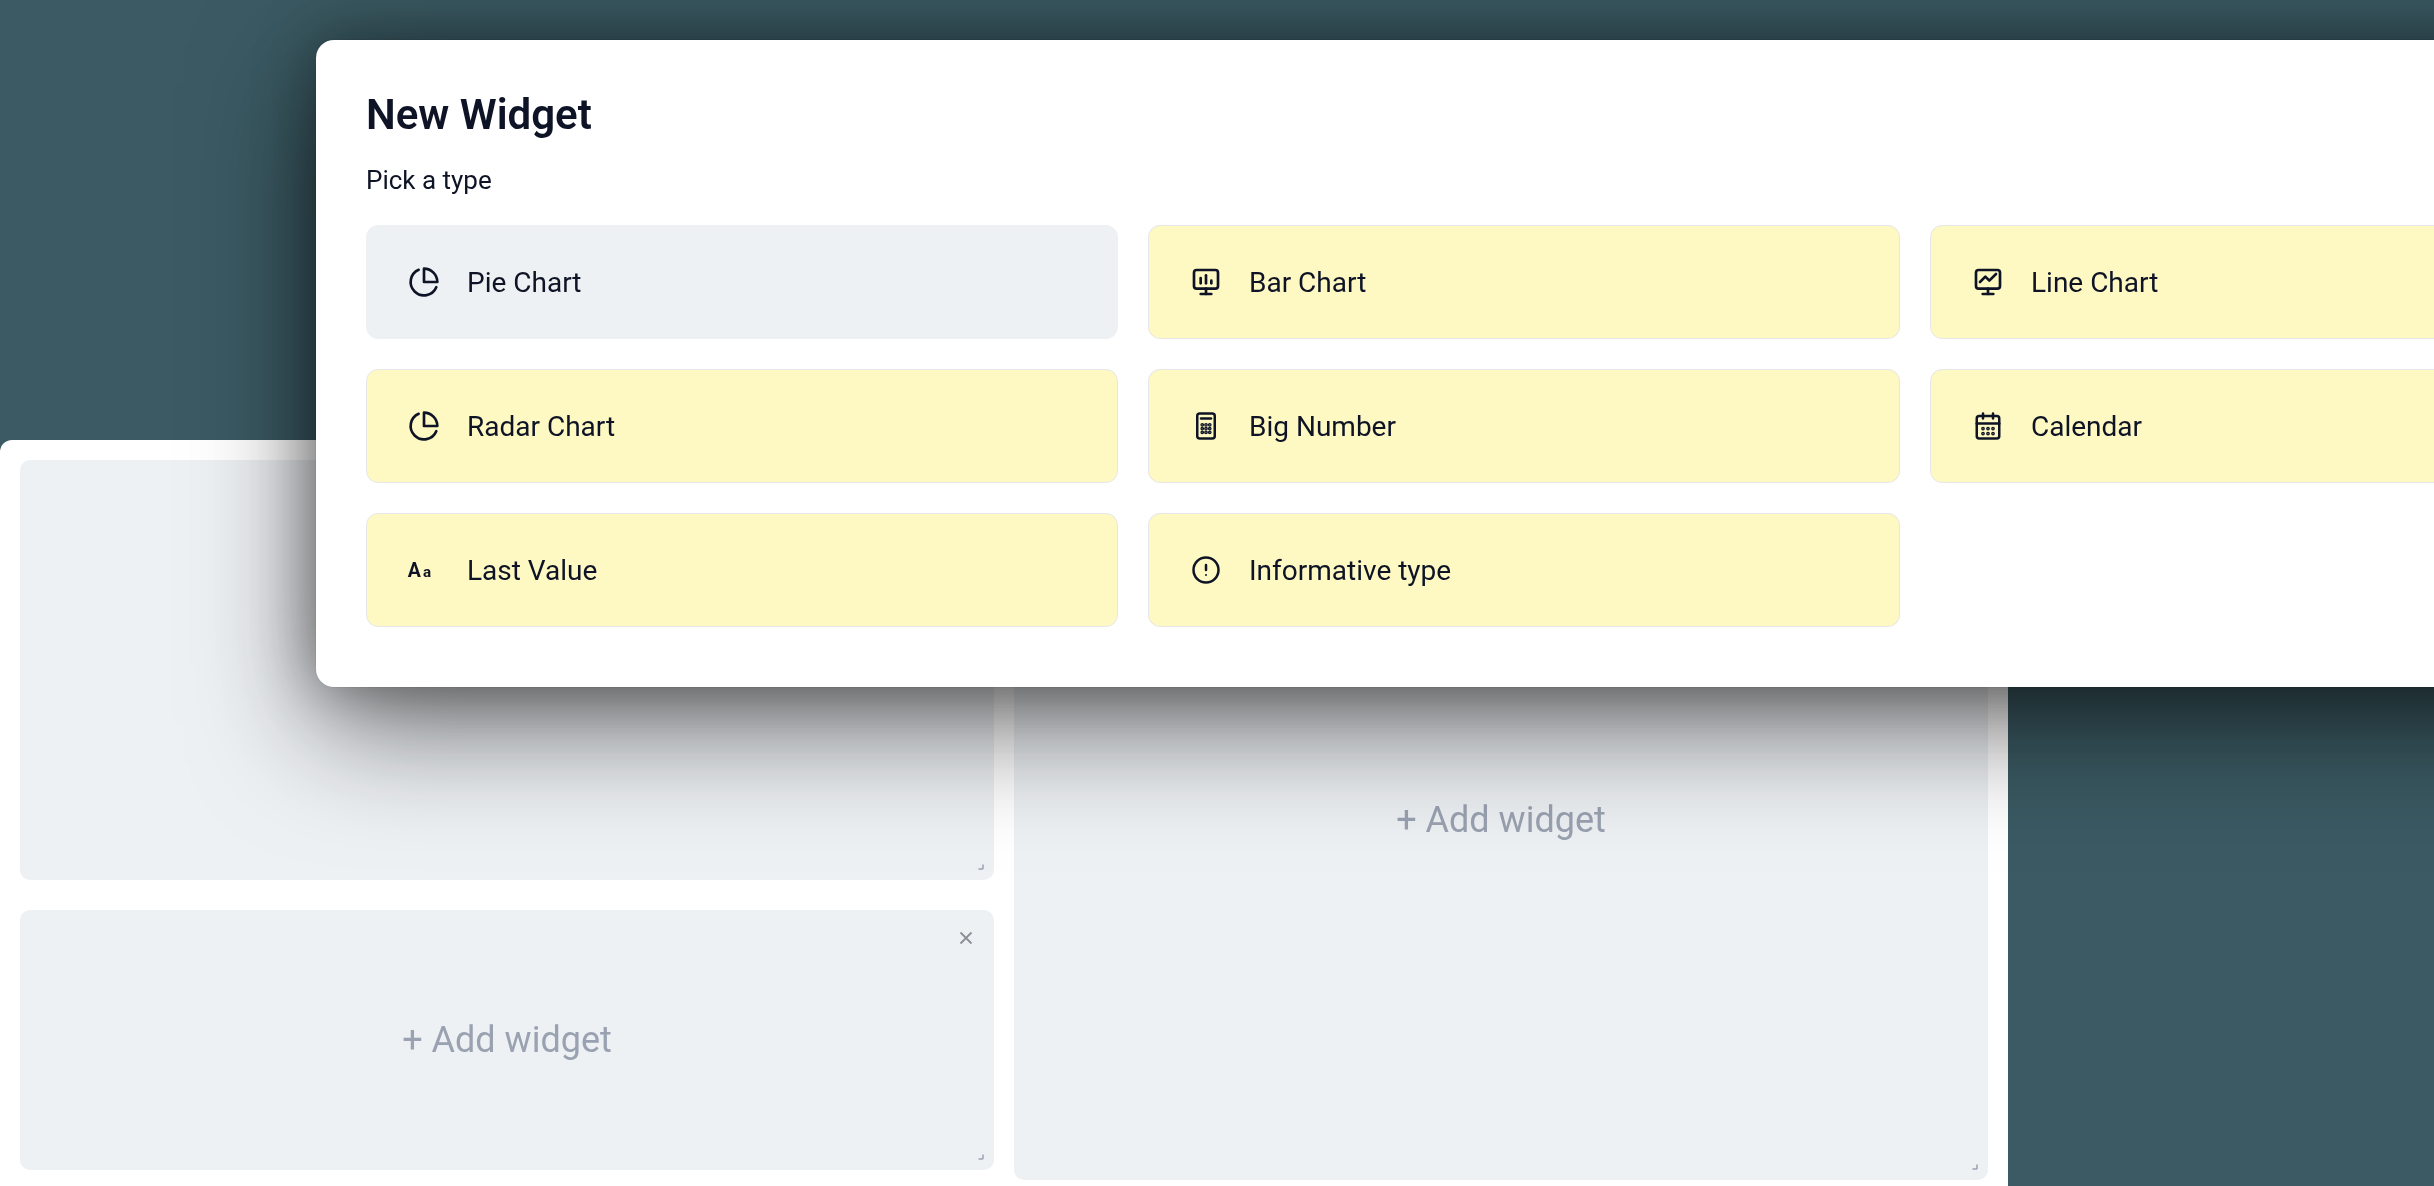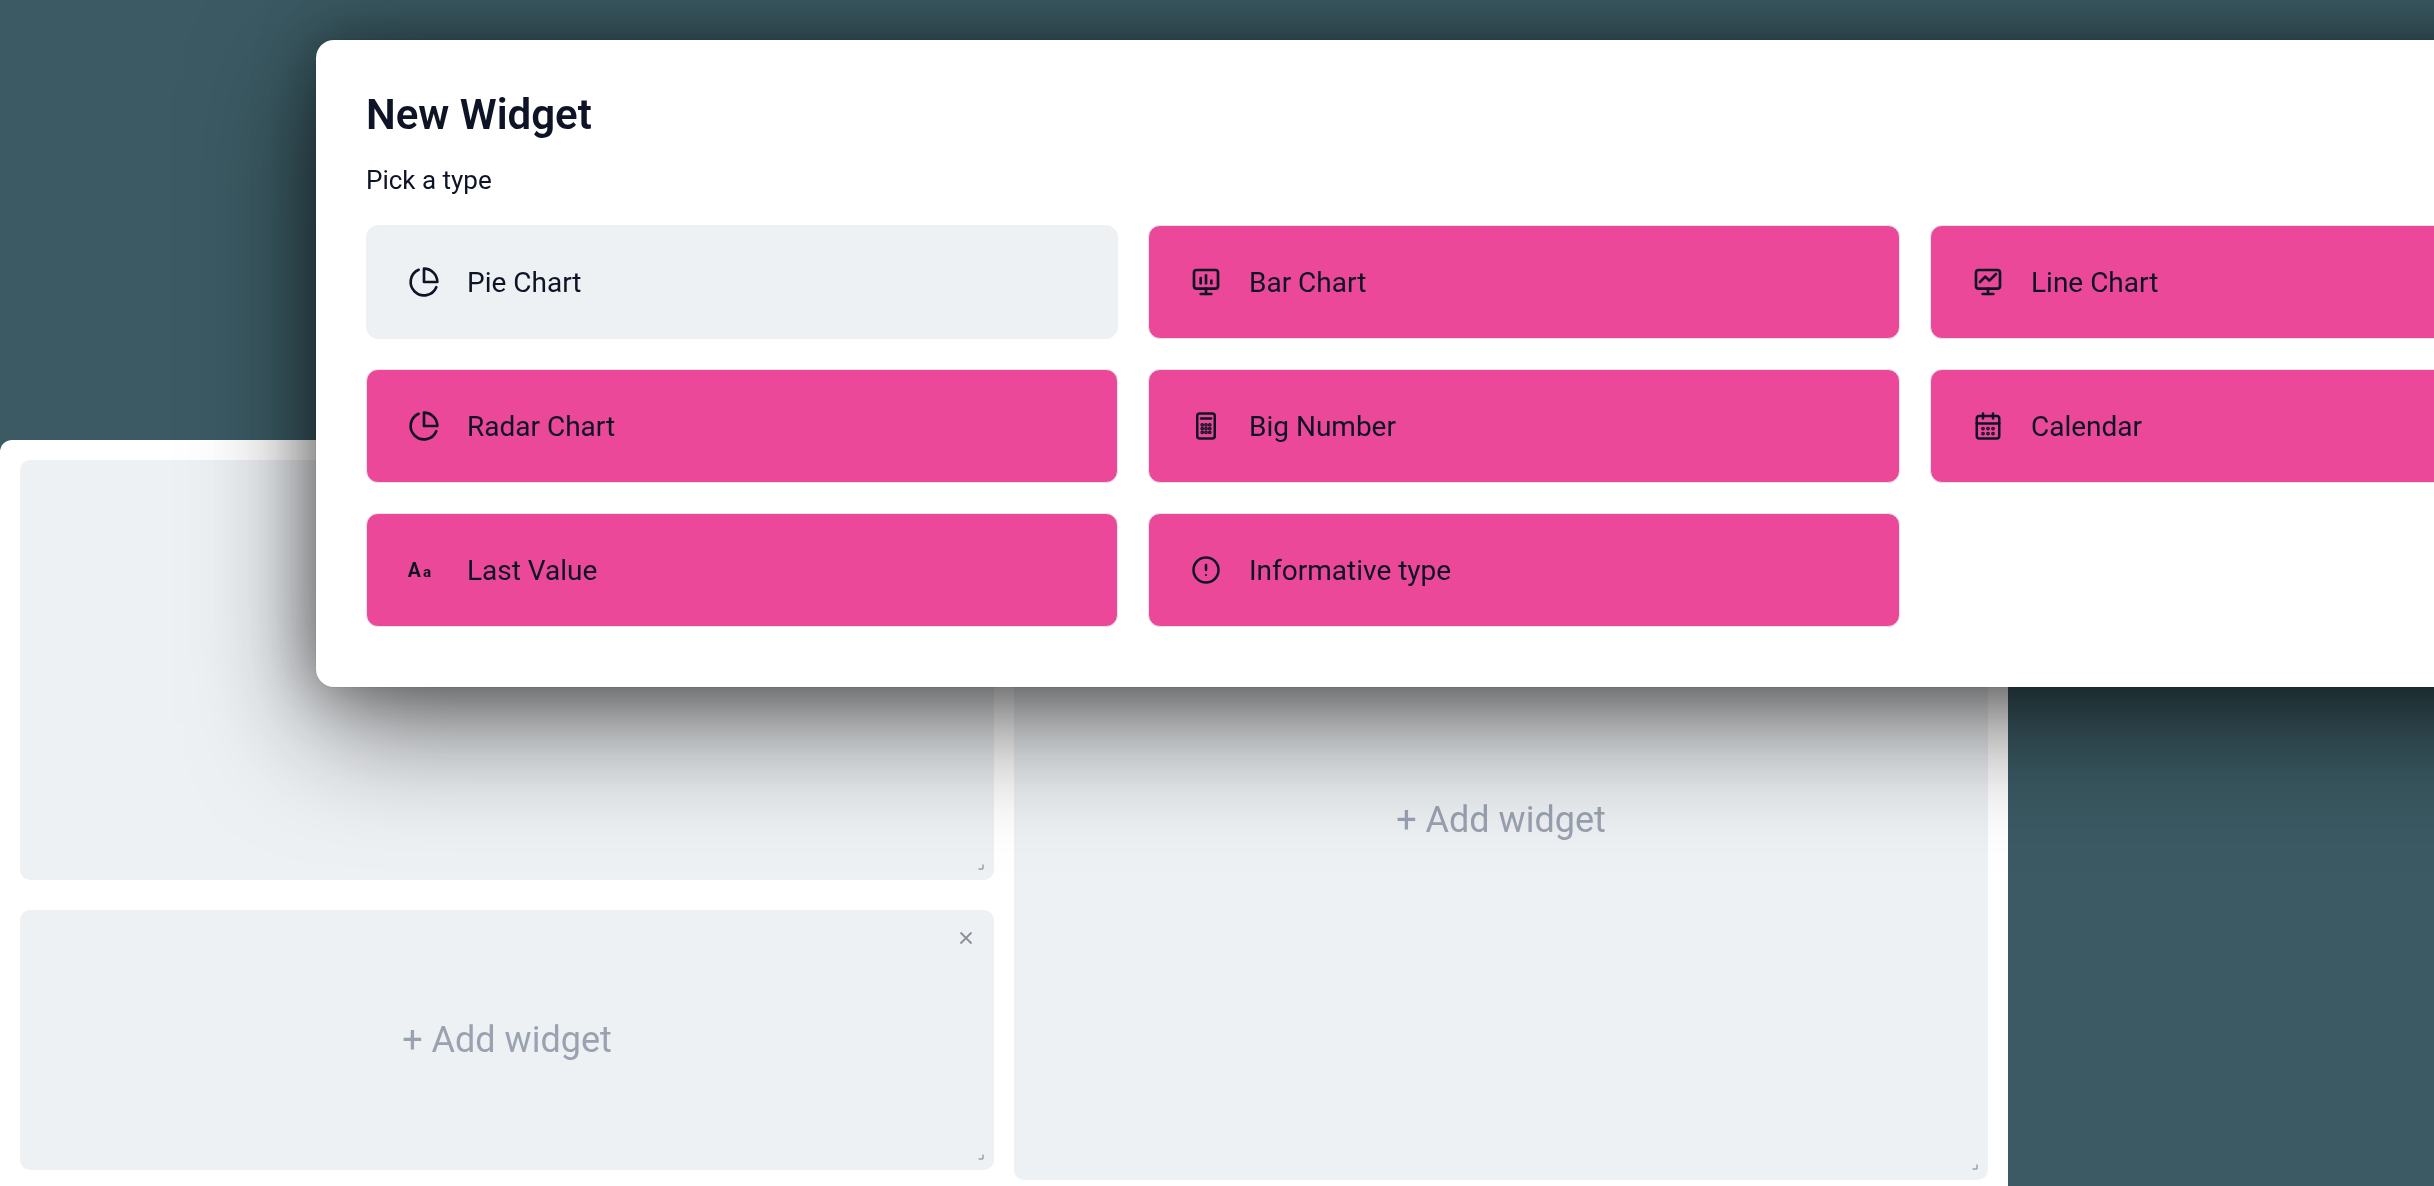--- a/index.html
+++ b/index.html
@@ -91,21 +91,21 @@
   }
   .type-card {
     border: 1px solid #e5e7eb;
     border-radius: 12px;
     height: 114px;
     display: flex;
     align-items: center;
     padding: 0 40px;
     gap: 26px;
     cursor: pointer;
-    background:#ec4899;
+    background:#fef9c3;
   }
   .type-card.selected {
     background: #eef1f4;
     border-color: #eef1f4;
   }
   .type-icon {
     width: 34px;
     height: 34px;
     flex: 0 0 34px;
     display:flex;align-items:center;justify-content:center;

